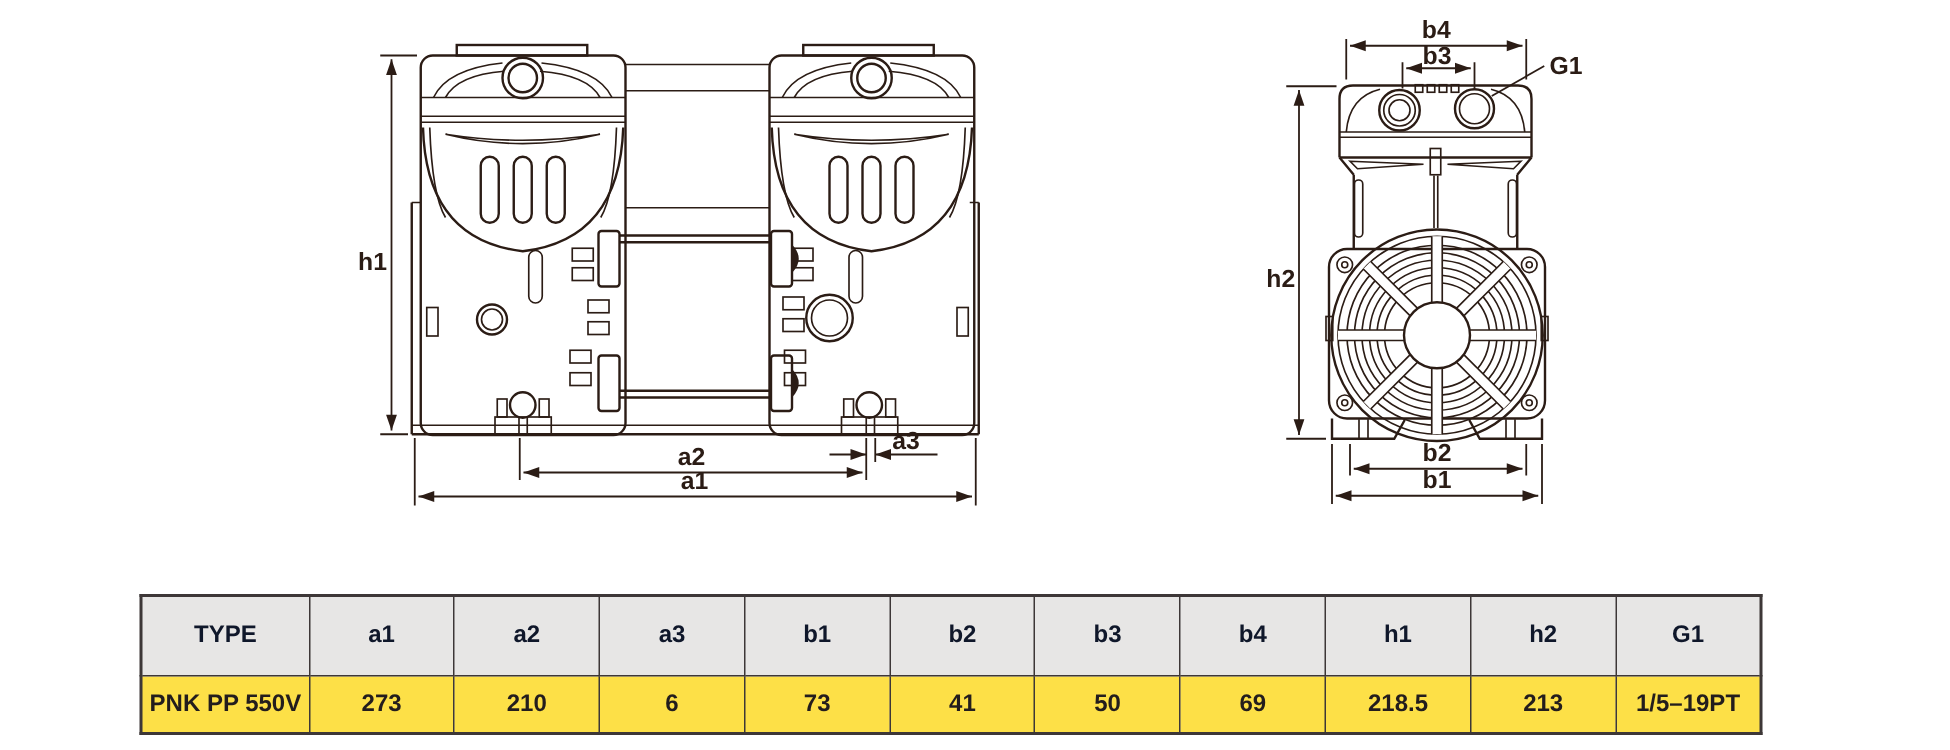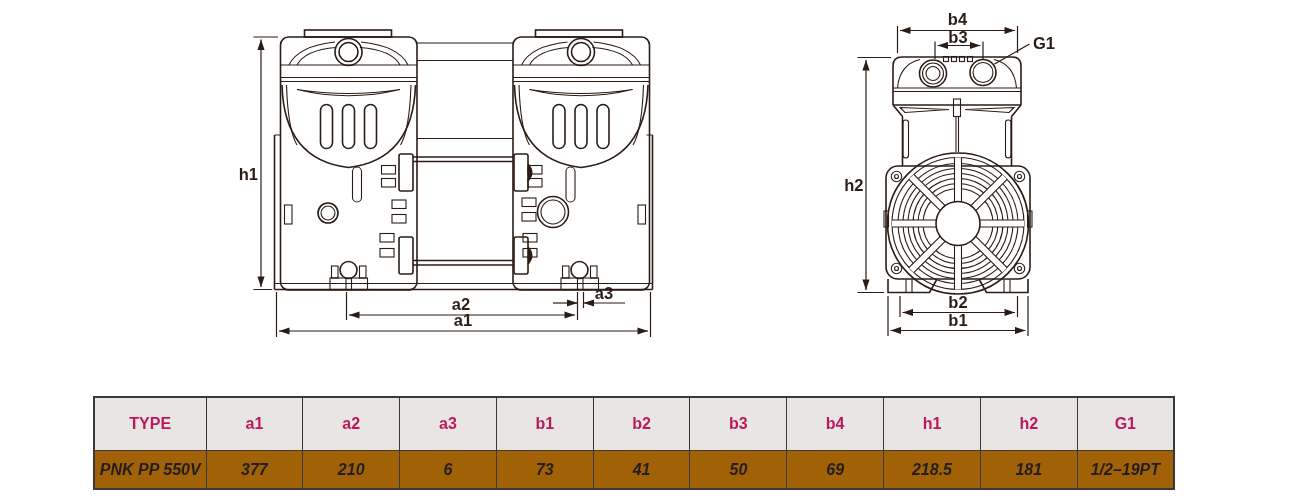--- a/index.html
+++ b/index.html
@@ -6,24 +6,24 @@
   body{width:1300px;height:500px;position:relative;font-family:"Liberation Sans",sans-serif;}
   #drawing{position:absolute;left:0;top:0;}
   .ln{stroke:#2b1c15;fill:none;stroke-width:1.6;}
   .thin{stroke-width:1.1;}
   .dim{stroke:#2b1c15;fill:none;stroke-width:1.2;}
   .fillc{fill:#2b1c15;stroke:none;}
   .whitefill{fill:#ffffff;stroke:none;}
   text.dim-label{font-family:"Liberation Sans",sans-serif;font-weight:bold;font-size:16.5px;fill:#2b1c15;stroke:none;}
   table.spec-table{position:absolute;left:93px;top:396px;width:1082px;border-collapse:collapse;table-layout:fixed;
     border:2.5px solid #3d3737;}
-  .spec-table th{height:50px;background:#e7e6e5;font-weight:bold;font-size:16px;color:#be185d;
+  .spec-table th{height:50px;background:#e7e6e5;font-weight:bold;font-size:16px;color:#0f172a;
     border:1.6px solid #3d3737;text-align:center;vertical-align:middle;}
-  .spec-table td{height:35px;background:#a16207;font-weight:bold;font-size:16px;color:#231d1d;
-    border:1.6px solid #3d3737;text-align:center;vertical-align:middle;font-style:italic;}
+  .spec-table td{height:35px;background:#fde047;font-weight:bold;font-size:16px;color:#231d1d;
+    border:1.6px solid #3d3737;text-align:center;vertical-align:middle;}
 </style>
 </head>
 <body>
 
 <svg id="drawing" width="1300" height="392" viewBox="0 0 1300 392">
   <defs>
     <marker id="arr" viewBox="0 0 12 8" markerWidth="12" markerHeight="8" refX="11" refY="4" orient="auto-start-reverse" markerUnits="userSpaceOnUse">
       <path d="M11 4 L0.5 7.6 L0.5 0.4 Z" fill="#2b1c15"></path>
     </marker>
   </defs>
@@ -281,25 +281,25 @@
       <th>b3</th>
       <th>b4</th>
       <th>h1</th>
       <th>h2</th>
       <th>G1</th>
     </tr>
   </thead>
   <tbody>
     <tr>
       <td>PNK PP 550V</td>
-      <td>377</td>
+      <td>273</td>
       <td>210</td>
       <td>6</td>
       <td>73</td>
       <td>41</td>
       <td>50</td>
       <td>69</td>
       <td>218.5</td>
-      <td>181</td>
-      <td>1/2–19PT</td>
+      <td>213</td>
+      <td>1/5–19PT</td>
     </tr>
   </tbody>
 </table>
 
 </body></html>

